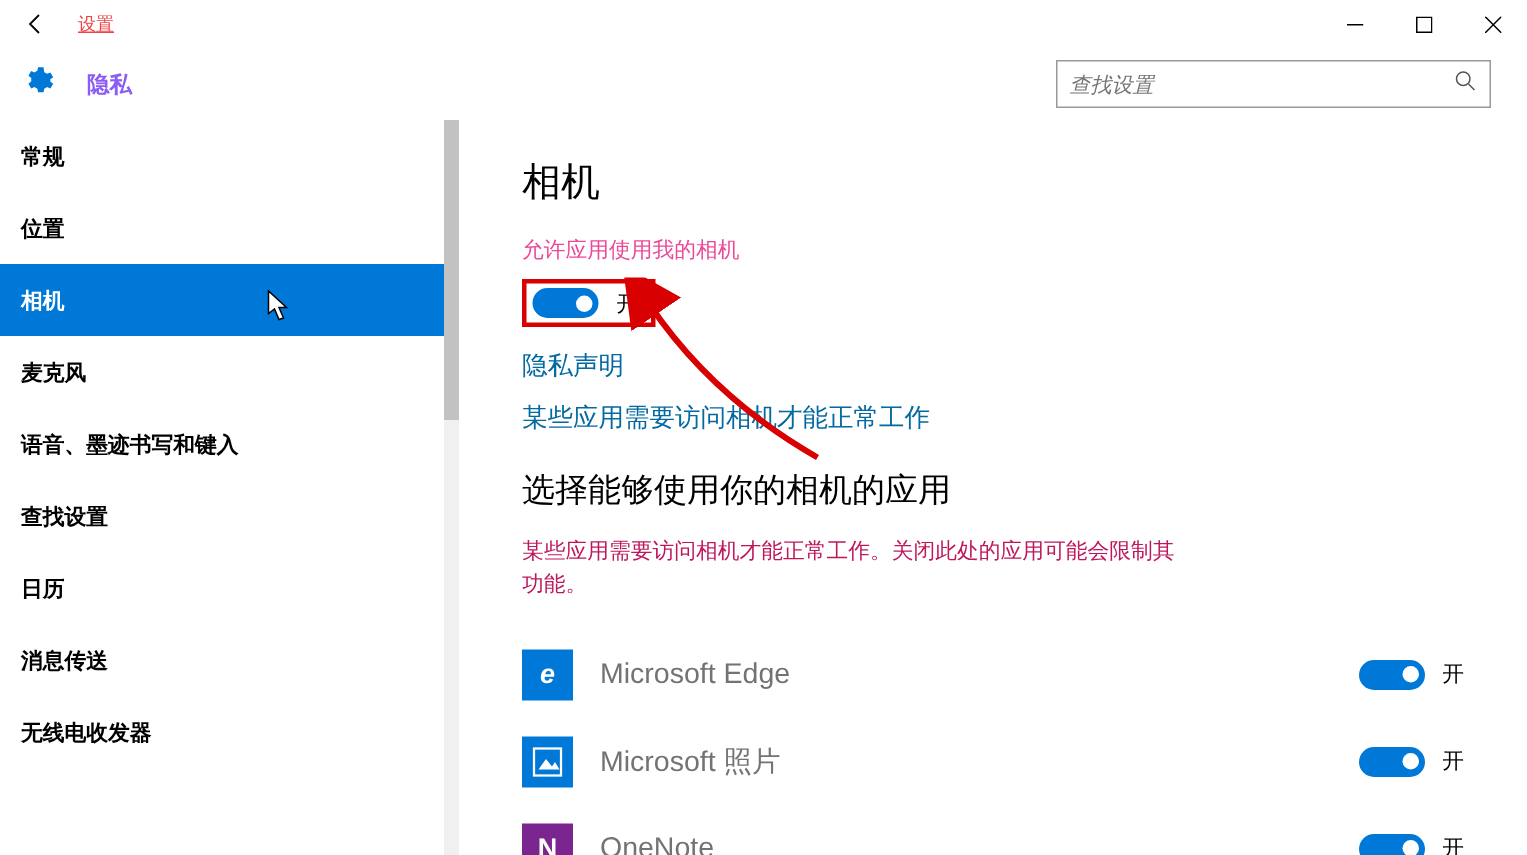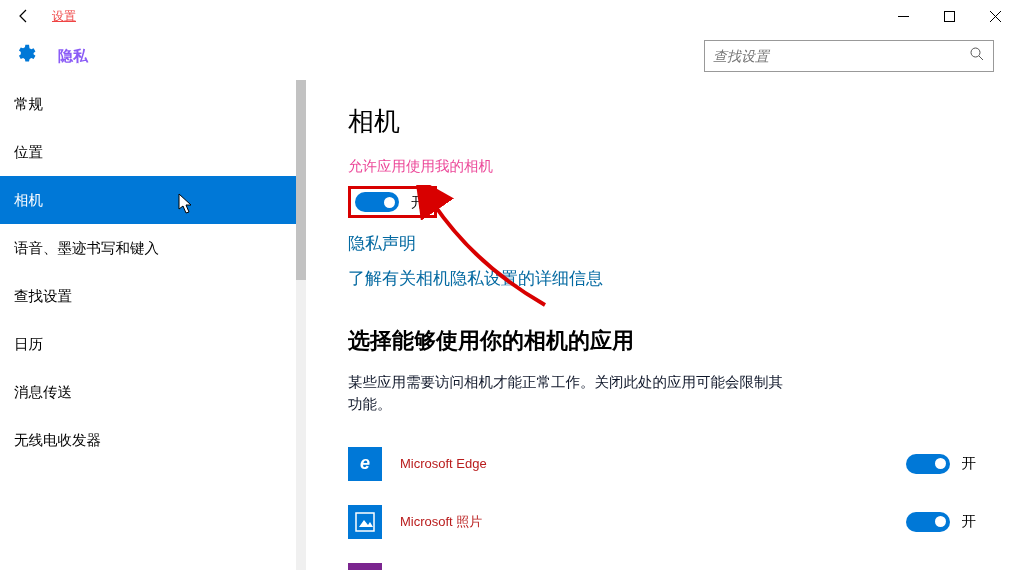--- a/index.html
+++ b/index.html
@@ -13,42 +13,42 @@
 
   .header { height: 48px; display: flex; align-items: center; padding-left: 14px; position: relative; }
   .gear { margin-right: 22px; }
   .header-title { font-size: 15px; font-weight: 600; color: #8b5cf6; }
   .search-box { position: absolute; right: 24px; top: 8px; width: 290px; height: 32px; border: 1px solid #999; display: flex; align-items: center; padding: 0 8px; }
   .search-input { border: none; outline: none; flex: 1; font-size: 14px; background: transparent; font-style: italic; }
   .search-icon { color: #666; }
 
   .body { display: flex; height: calc(100% - 80px); }
 
-  .sidebar-wrap { width: 306px; position: relative; }
+  .sidebar-wrap { width: 306px; position: relative; font-weight: bold; }
   .sidebar { width: 296px; height: 100%; overflow: hidden; }
   .side-item { height: 48px; display: flex; align-items: center; padding-left: 14px; font-size: 14.5px; color: #000; background: #fff; }
   .side-item.selected { background: #0078d7; color: #fff; }
   .vscroll { position: absolute; right: 0; top: 0; width: 10px; height: 100%; background: #f0f0f0; }
   .thumb { position: absolute; width: 10px; left: 0; top: 0; height: 200px; background: #c2c2c2; }
 
   .content { flex: 1; padding: 24px 32px 0 42px; overflow: hidden; }
   .h1 { font-size: 26px; font-weight: 400; margin-bottom: 18px; color: #000; }
   .subtext { font-size: 14.5px; color: #ec4899; margin-bottom: 10px; }
   .toggle-row { display: flex; align-items: center; margin-bottom: 14px; }
   .toggle { width: 44px; height: 20px; border-radius: 10px; background: #0078d7; position: relative; display: inline-block; }
   .toggle .knob { width: 11px; height: 11px; border-radius: 50%; background: #fff; position: absolute; right: 4px; top: 4.5px; }
   .toggle-label { font-size: 14.5px; margin-left: 12px; color: #000; }
   .redbox { border: 3px solid #d80000; padding: 3px 8px 3px 4px; display: inline-flex; align-items: center; }
   .link { color: #0369a1; font-size: 17px; cursor: pointer; display: inline-block; margin-bottom: 12px; }
-  .h2 { font-size: 22px; font-weight: 700; margin-top: 24px; margin-bottom: 16px; color: #000; }
-  .desc { font-size: 14.5px; color: #0f172a; line-height: 1.5; margin-bottom: 22px; max-width: 440px; }
+  .h2 { font-size: 22px; font-weight: 400; margin-top: 10px; margin-bottom: 16px; color: #000; }
+  .desc { font-size: 14.5px; color: #be185d; line-height: 1.5; margin-bottom: 22px; max-width: 440px; }
 
   .app-row { display: flex; align-items: center; height: 52px; margin-bottom: 6px; }
   .app-icon { width: 34px; height: 34px; display: flex; align-items: center; justify-content: center; color: #fff; font-size: 18px; margin-right: 18px; }
-  .app-name { font-size: 13px; flex: 1; color: #b91c1c; }
+  .app-name { font-size: 19px; flex: 1; color: #737373; }
   .app-toggle-wrap { display: flex; align-items: center; margin-right: 10px; }
   .app-toggle-label { font-size: 14.5px; margin-left: 12px; }
 
   .cursor { position: absolute; left: 178px; top: 193px; pointer-events: none; }
 
   .arrow-svg { position: absolute; left: 415px; top: 185px; pointer-events: none; }
 </style>
 </head>
 <body>
 
@@ -103,20 +103,23 @@
       <div class="side-item">
           <span>常规</span>
         </div>
       <div class="side-item">
           <span>位置</span>
         </div>
       <div class="side-item selected">
           <span>相机</span>
         </div>
       <div class="side-item">
+          <span>麦克风</span>
+        </div>
+      <div class="side-item">
           <span>语音、墨迹书写和键入</span>
         </div>
       <div class="side-item">
           <span>查找设置</span>
         </div>
       <div class="side-item">
           <span>日历</span>
         </div>
       <div class="side-item">
           <span>消息传送</span>
@@ -137,21 +140,21 @@
     <div class="toggle-row">
       <span class="redbox">
         <span class="toggle">
             <span class="knob"></span>
           </span>
         <span class="toggle-label">开</span>
       </span>
     </div>
 
     <div><span class="link">隐私声明</span></div>
-    <div><span class="link">了解有关相机隐私设置的详细信息</span></div>
+    <div><span class="link">某些应用需要访问相机才能正常工作</span></div>
 
     <div class="h2">选择能够使用你的相机的应用</div>
     <div class="desc">某些应用需要访问相机才能正常工作。关闭此处的应用可能会限制其功能。</div>
 
     <div class="app-row">
       <div class="app-icon" style="background:#0078d7;font-weight:bold;font-style:italic;">
           <span>e</span>
         </div>
       <div class="app-name">Microsoft Edge</div>
       <div class="app-toggle-wrap">

